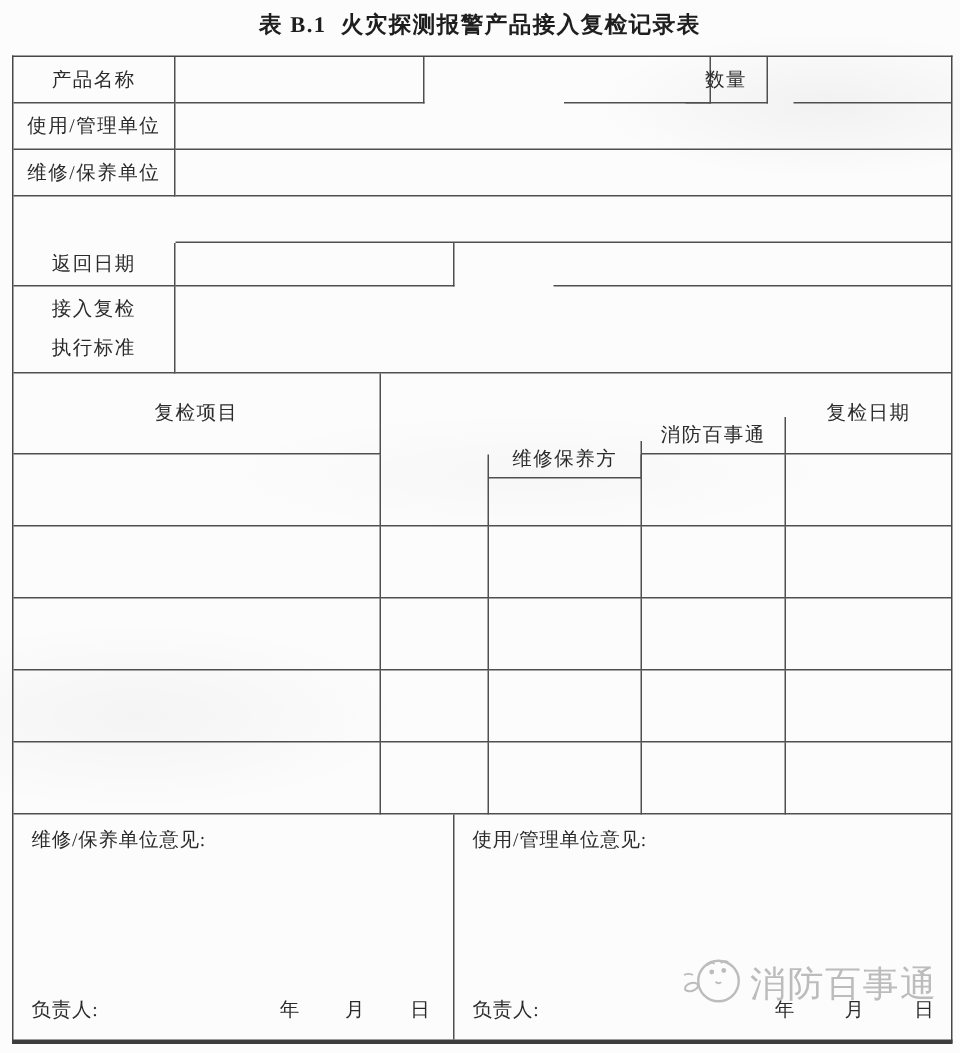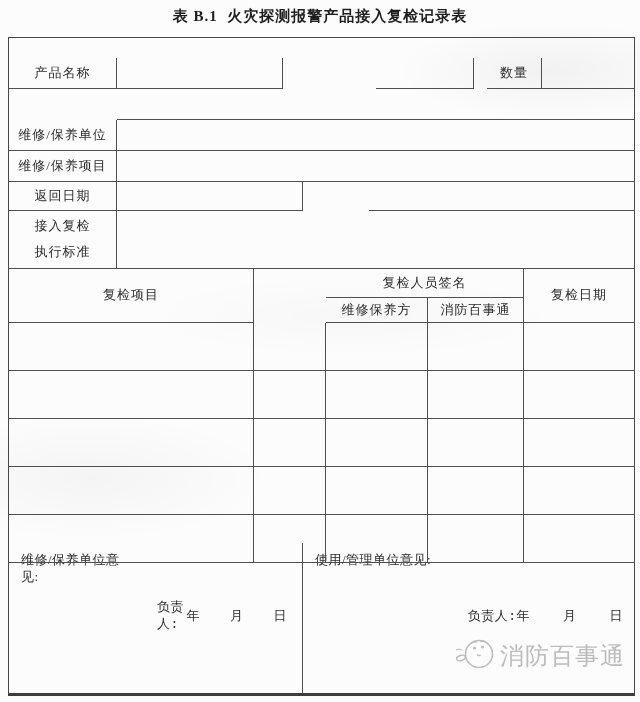--- a/index.html
+++ b/index.html
@@ -26,28 +26,28 @@
     border:1px solid #474747;border-bottom:3px solid #3d3d3d;
     box-sizing:content-box;background:transparent;
   }
   .cell{
     position:absolute;box-sizing:border-box;
     display:flex;align-items:center;justify-content:center;
     font-size:13px;letter-spacing:1px;color:#2b2b2b;
     line-height:1.3;
   }
   .br{border-right:1px solid #4f4f4f;}
-  .bb{border-bottom:1px solid #4f4f4f;margin-top:20px;}
+  .bb{border-bottom:1px solid #4f4f4f;}
   .two-line{flex-direction:column;justify-content:center;gap:9px;}
   .opinion{
-    flex-direction:row;align-items:stretch;justify-content:space-between;
+    flex-direction:column;align-items:stretch;justify-content:space-between;
     padding:9px 8px 11px 12px;letter-spacing:0.5px;gap:34px;
   }
   .op-label{text-align:left;}
-  .op-footer{display:flex;justify-content:center;align-items:center;font-family:Liberation Mono, monospace;}
+  .op-footer{display:flex;justify-content:space-between;align-items:center;}
   .ymd{display:flex;}
   .ymd-left{gap:30px;padding-right:7px;}
   .ymd-right{gap:33px;padding-right:3px;}
   .watermark{
     position:absolute;left:452px;top:633px;height:46px;
     display:flex;align-items:center;gap:2px;
     color:#b6b6b6;font-size:24px;letter-spacing:1px;
     z-index:5;opacity:0.9;pointer-events:none;
   }
   .wm-icon{flex:0 0 auto;}
@@ -57,44 +57,43 @@
 
 <div class="page">
 
   <div class="doc-title">表 B.1  火灾探测报警产品接入复检记录表</div>
 
   <div class="form" id="form-grid">
 
     <div class="cell br bb" style="left:0;top:0;width:108px;height:31px">产品名称</div>
     <div class="cell br bb" style="left:108px;top:0;width:166px;height:31px"></div>
     <div class="cell br bb" style="left:367px;top:0;width:98px;height:31px"></div>
-    <div class="cell br bb" style="left:478px;top:0;width:55px;height:31px">数量</div>
+    <div class="cell br bb" style="left:448px;top:0;width:55px;height:31px">数量</div>
     <div class="cell bb" style="left:520px;top:0;width:105px;height:31px"></div>
 
+    <div class="cell br bb" style="left:0;top:31px;width:108px;height:31px">使用/管理单位</div>
     <div class="cell bb" style="left:108px;top:31px;width:517px;height:31px"></div>
 
     <div class="cell br bb" style="left:0;top:62px;width:108px;height:31px">维修/保养单位</div>
     <div class="cell bb" style="left:108px;top:62px;width:517px;height:31px"></div>
 
-    <div class="cell br bb" style="left:0;top:93px;width:108px;height:31px">维修/保养项目</div>
     <div class="cell bb" style="left:108px;top:93px;width:517px;height:31px"></div>
 
     <div class="cell br bb" style="left:0;top:124px;width:108px;height:29px">返回日期</div>
     <div class="cell br bb" style="left:108px;top:124px;width:186px;height:29px"></div>
     <div class="cell bb" style="left:360px;top:124px;width:265px;height:29px"></div>
 
     <div class="cell br bb two-line" style="left:0;top:153px;width:108px;height:58px">
       <div>接入复检</div>
       <div>执行标准</div>
     </div>
     <div class="cell bb" style="left:108px;top:153px;width:517px;height:58px"></div>
 
     <div class="cell br bb" style="left:0;top:211px;width:245px;height:54px">复检项目</div>
-    <div class="cell br bb" style="left:317px;top:211px;width:198px;height:29px">复检人员签名</div>
-    <div class="cell br bb" style="left:317px;top:240px;width:102px;height:25px">维修保养方</div>
+    <div class="cell br bb" style="left:317px;top:256px;width:102px;height:25px">维修保养方</div>
     <div class="cell br bb" style="left:419px;top:240px;width:96px;height:25px">消防百事通</div>
     <div class="cell bb" style="left:515px;top:211px;width:110px;height:54px">复检日期</div>
 
     <div class="cell br opinion" style="left:0;top:505px;width:294px;height:150px">
       <div class="op-label">维修/保养单位意见:</div>
       <div class="op-footer">
         <span>负责人:</span>
         <span class="ymd ymd-left">
           <span>年</span>
           <span>月</span>

